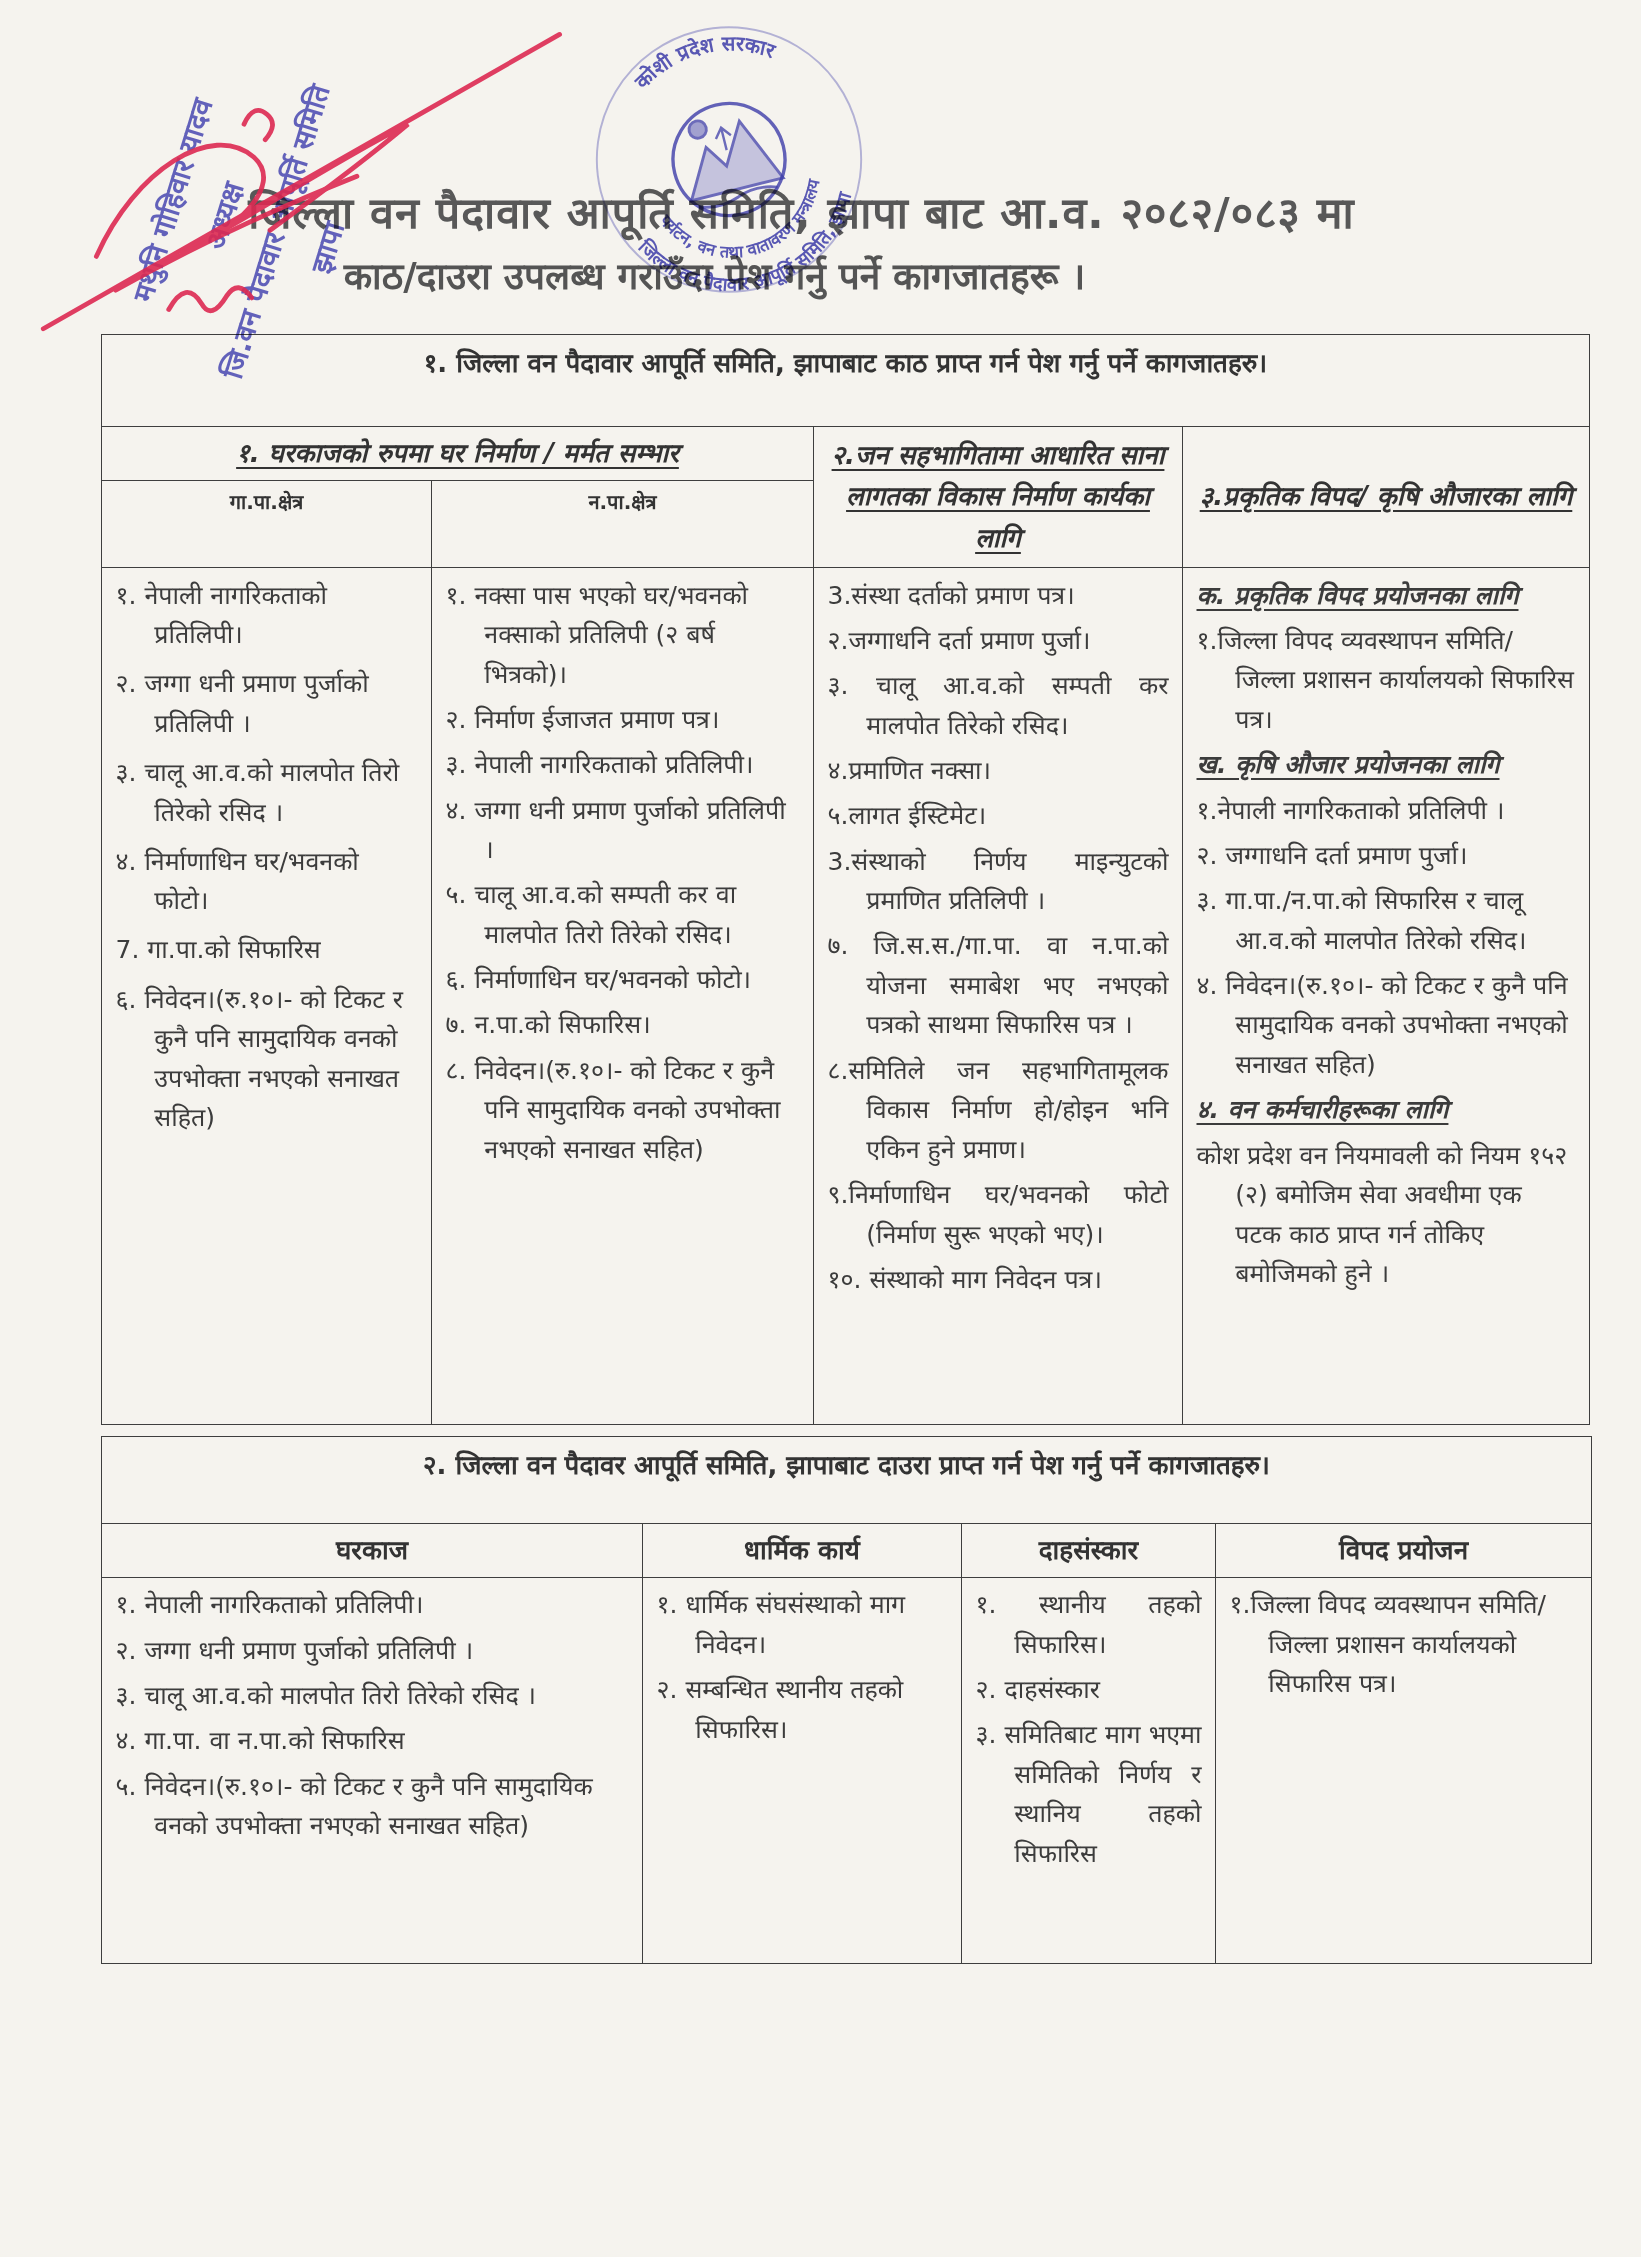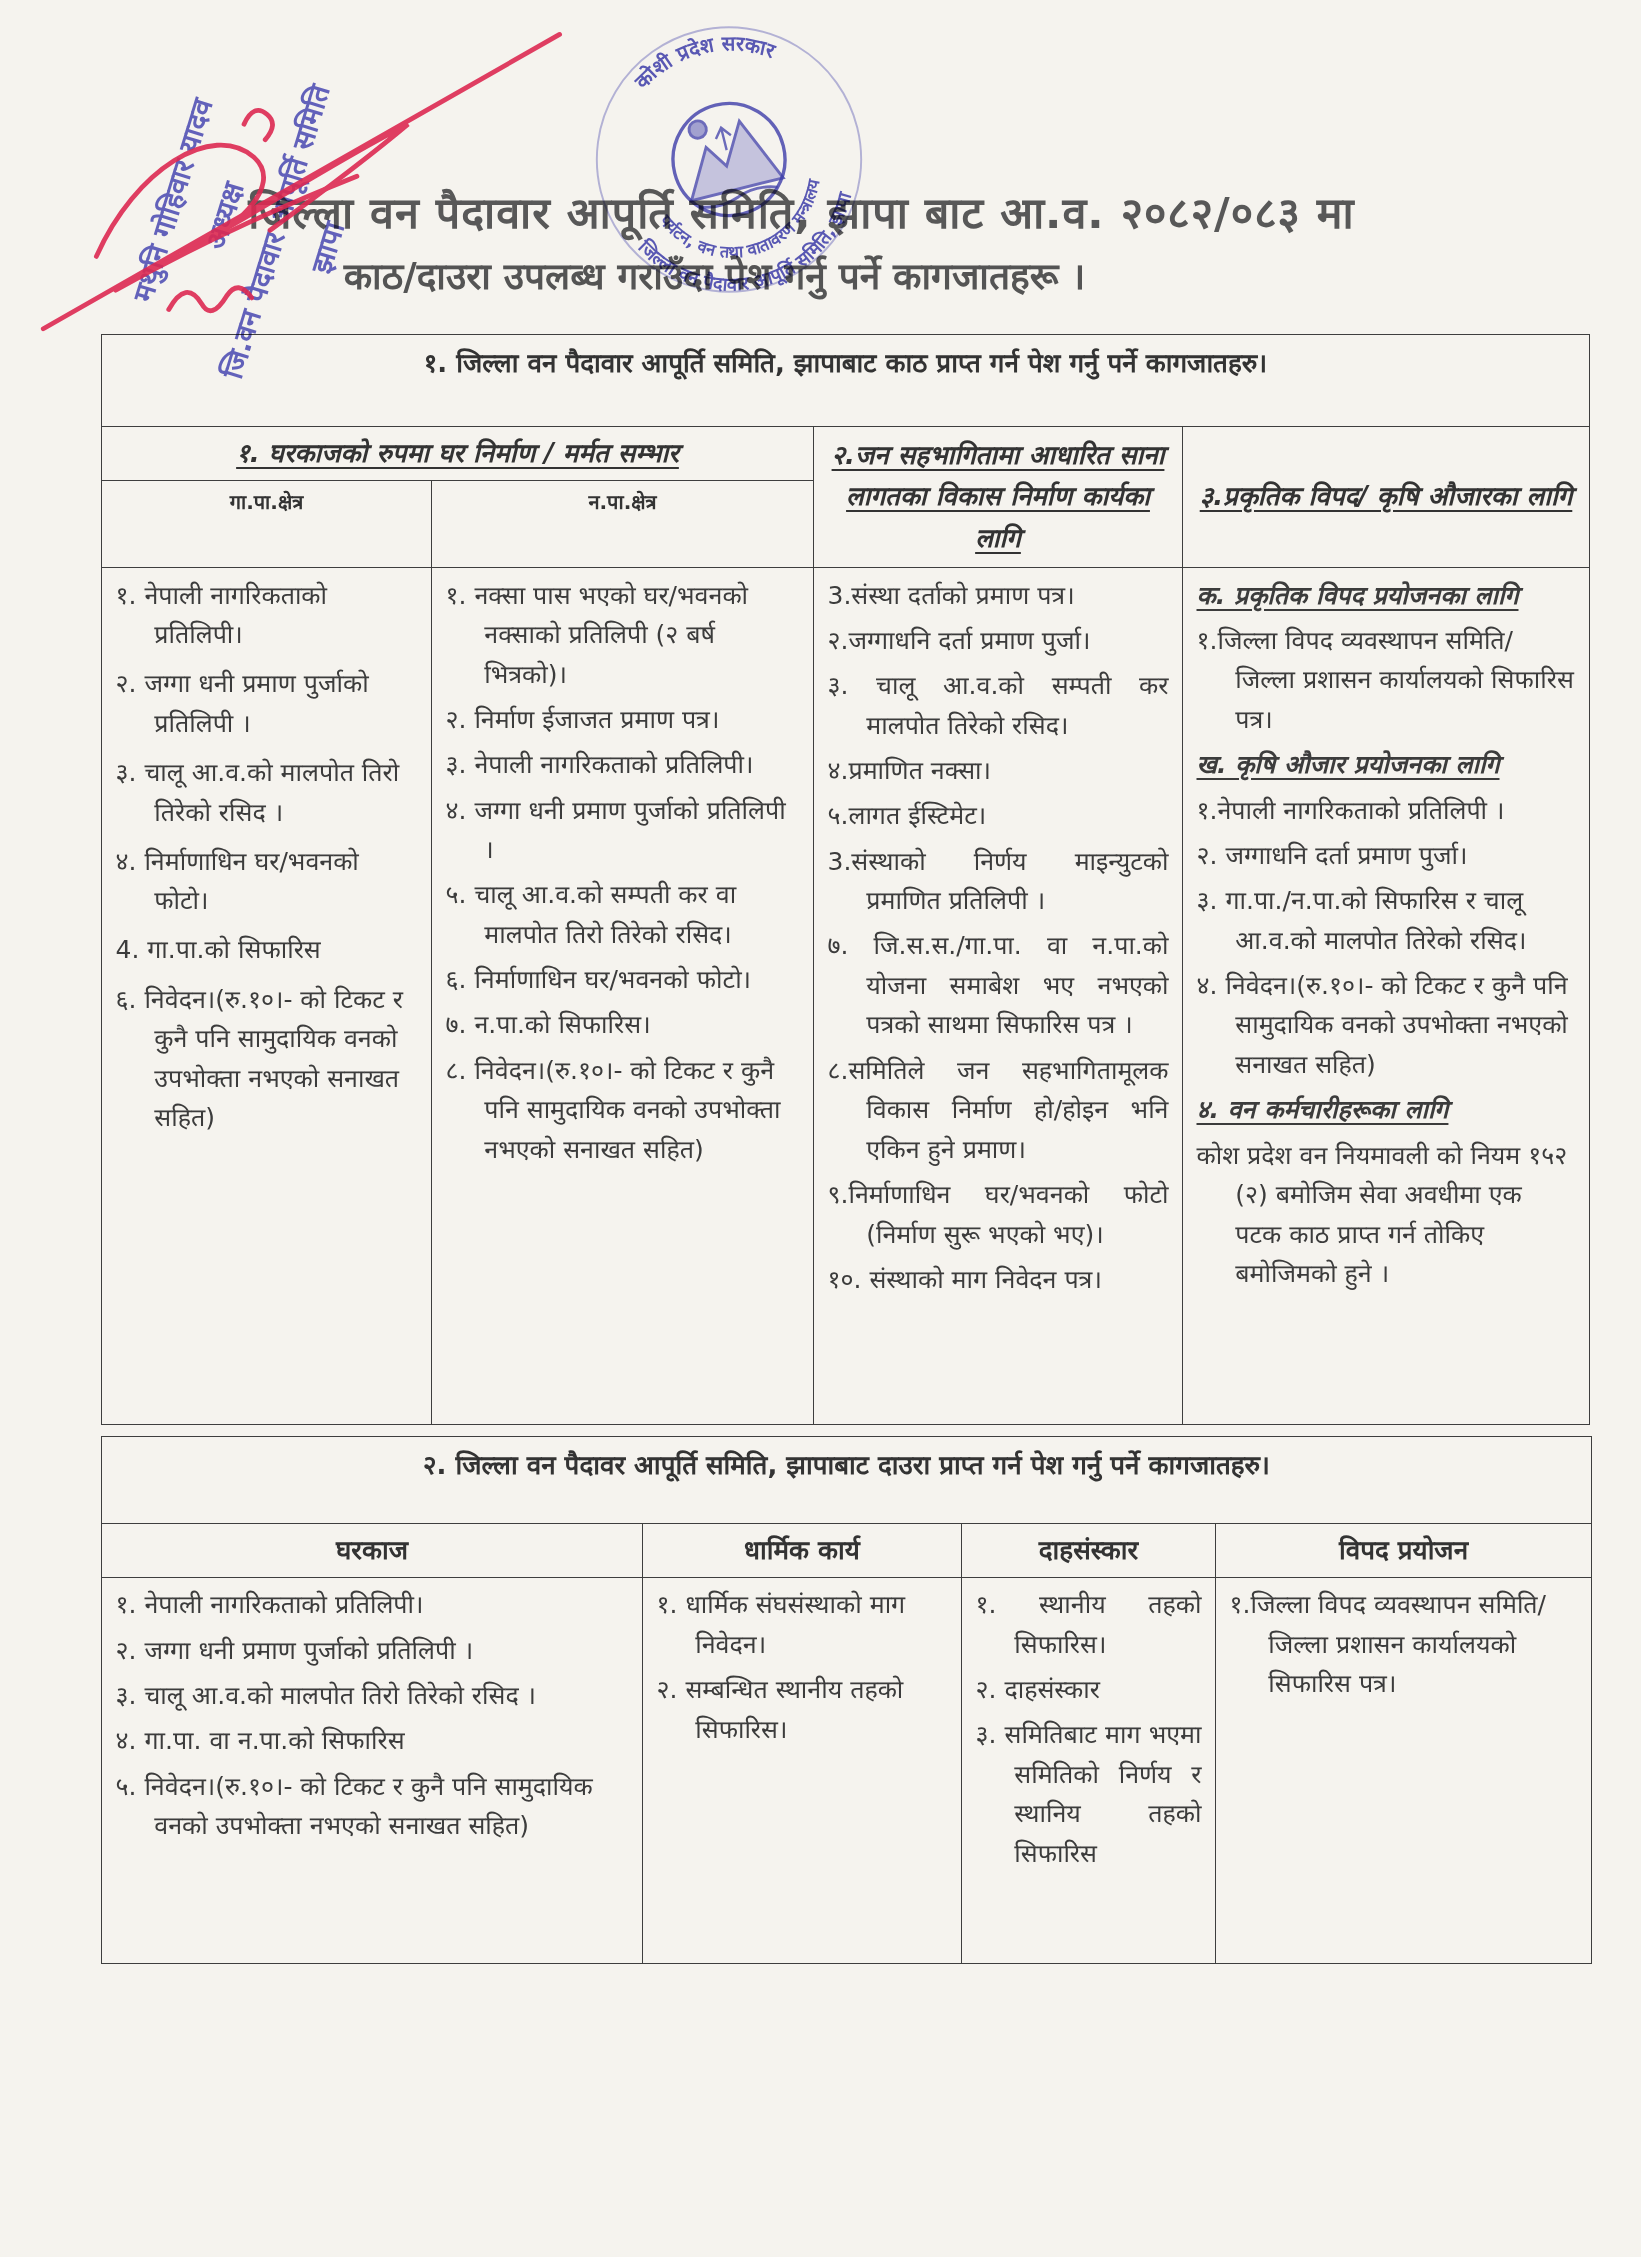--- a/index.html
+++ b/index.html
@@ -130,21 +130,21 @@
     <tr style="height:87px">
       <td class="sub-h">गा.पा.क्षेत्र</td>
       <td class="sub-h">न.पा.क्षेत्र</td>
     </tr>
     <tr style="height:857px">
       <td class="c1">
             <div class="item">१. नेपाली नागरिकताको प्रतिलिपी।</div>
             <div class="item">२. जग्गा धनी प्रमाण पुर्जाको प्रतिलिपी ।</div>
             <div class="item">३. चालू आ.व.को मालपोत तिरो तिरेको रसिद ।</div>
             <div class="item">४. निर्माणाधिन घर/भवनको फोटो।</div>
-            <div class="item">4. गा.पा.को सिफारिस</div>
+            <div class="item">7. गा.पा.को सिफारिस</div>
             <div class="item">६. निवेदन।(रु.१०।- को टिकट र कुनै पनि सामुदायिक वनको उपभोक्ता नभएको सनाखत सहित)</div>
           </td>
       <td>
             <div class="item">१. नक्सा पास भएको घर/भवनको नक्साको प्रतिलिपी (२ बर्ष भित्रको)।</div>
             <div class="item">२. निर्माण ईजाजत प्रमाण पत्र।</div>
             <div class="item">३. नेपाली नागरिकताको प्रतिलिपी।</div>
             <div class="item">४. जग्गा धनी प्रमाण पुर्जाको प्रतिलिपी ।</div>
             <div class="item">५. चालू आ.व.को सम्पती कर वा मालपोत तिरो तिरेको रसिद।</div>
             <div class="item">६. निर्माणाधिन घर/भवनको फोटो।</div>
             <div class="item">७. न.पा.को सिफारिस।</div>

